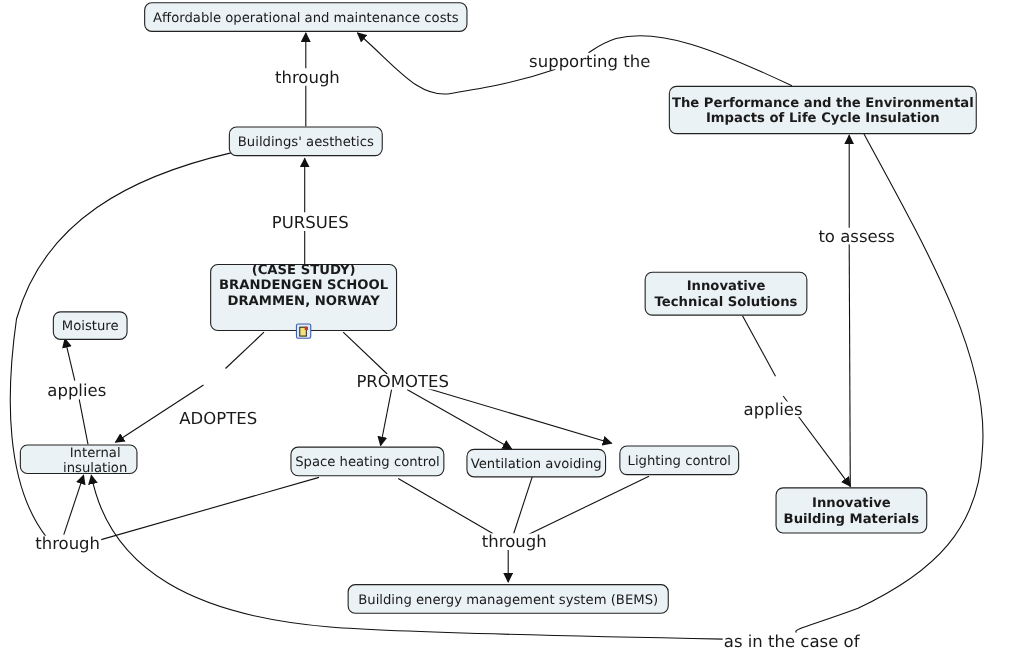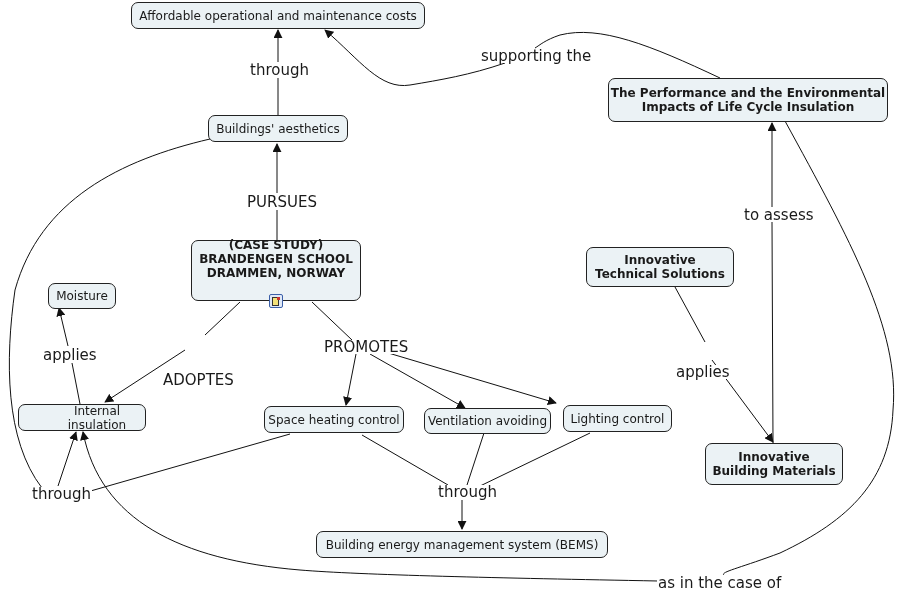--- a/index.html
+++ b/index.html
@@ -75,21 +75,21 @@
 <div class="node bold" style="left:608px;top:78px;width:280px;height:44px;">The Performance and the Environmental
 Impacts of Life Cycle Insulation</div>
 <div class="node" style="left:208px;top:115px;width:140px;height:27px;">Buildings' aesthetics</div>
 <div class="node bold" style="left:191px;top:240px;width:170px;height:61px;padding-bottom:24px;">(CASE STUDY)
 BRANDENGEN SCHOOL
 DRAMMEN, NORWAY</div>
 <span class="doc-icon" style="left:269px;top:294px;"></span>
 <div class="node bold" style="left:586px;top:247px;width:148px;height:40px;">Innovative
 Technical Solutions</div>
 <div class="node" style="left:20px;top:283px;width:68px;height:26px;margin-left:28px;">Moisture</div>
-<div class="node" style="left:18px;top:404px;width:128px;height:27px;padding-left:30px;">Internal insulation</div>
+<div class="node" style="left:18px;top:404px;width:107px;height:27px;padding-left:30px;">Internal insulation</div>
 <div class="node" style="left:264px;top:406px;width:140px;height:27px;">Space heating control</div>
 <div class="node" style="left:424px;top:408px;width:127px;height:26px;">Ventilation avoiding</div>
 <div class="node" style="left:563px;top:405px;width:109px;height:27px;">Lighting control</div>
 <div class="node bold" style="left:705px;top:443px;width:138px;height:42px;">Innovative
 Building Materials</div>
 <div class="node" style="left:316px;top:531px;width:292px;height:27px;">Building energy management system (BEMS)</div>
 
 <span class="lbl" style="left:249px;top:63px;">through</span>
 <span class="lbl" style="left:480px;top:49px;">supporting the</span>
 <span class="lbl" style="left:246px;top:195px;">PURSUES</span>

